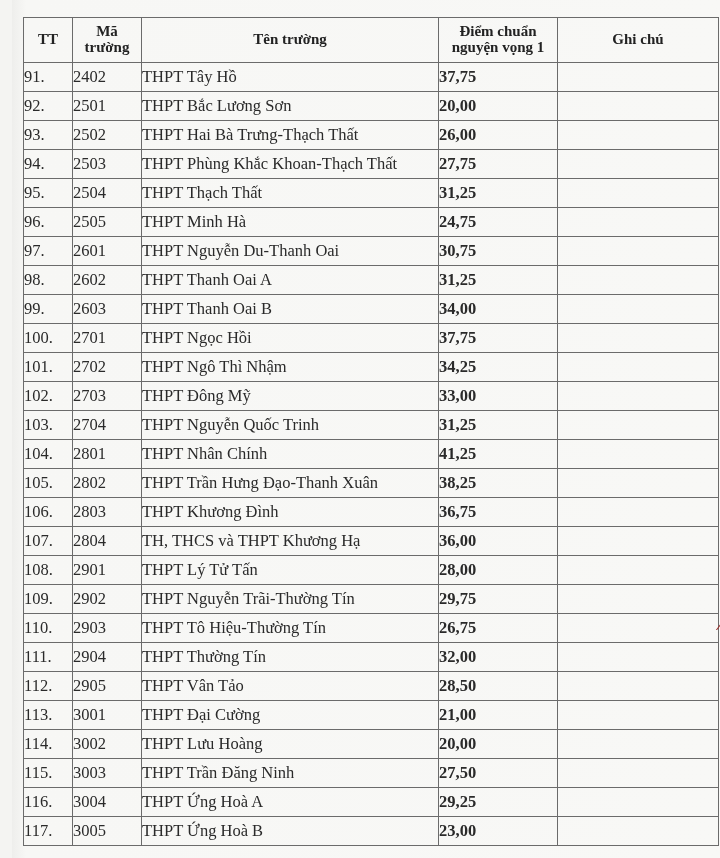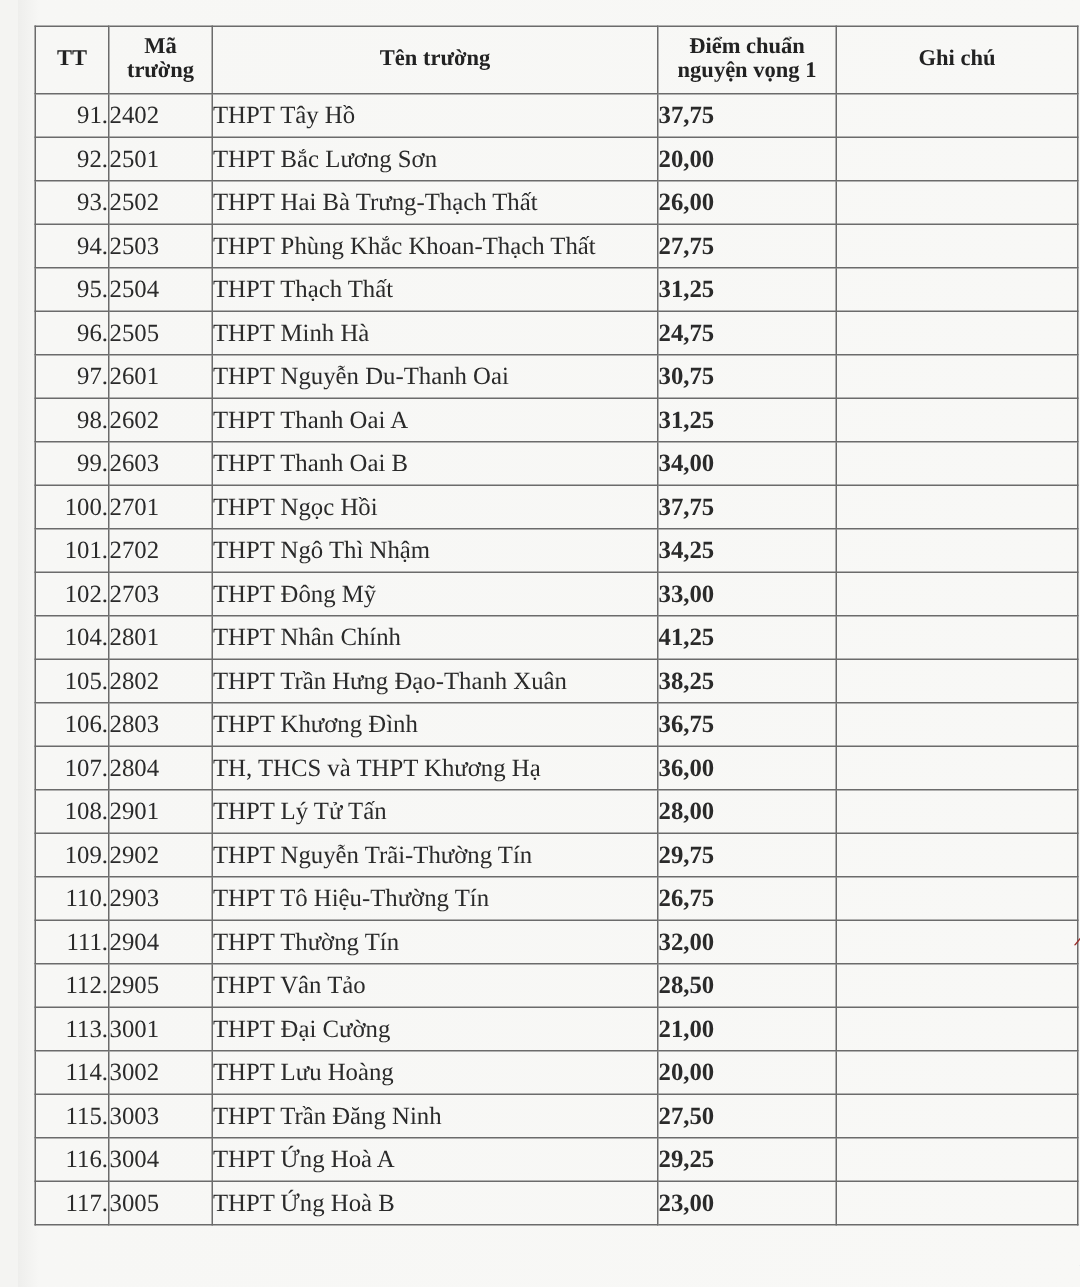--- a/index.html
+++ b/index.html
@@ -34,21 +34,21 @@
     text-align: center;
     font-size: 15px;
     color: #222;
   }
   th.col-tt { font-size: 16px; }
   .col-tt { width: 48px; }
   .col-ma { width: 68px; }
   .col-ten { width: 296px; }
   .col-diem { width: 118px; }
   .col-ghichu { width: auto; }
-  td.c-tt { text-align: right; padding-left: 4px; }
+  td.c-tt { text-align: left; padding-left: 4px; }
   td.c-ma { text-align: left; }
   td.c-ten { text-align: left; padding-left: 9px; }
   td.c-diem { font-weight: bold; }
   td.c-ghichu { }
   .ink-mark {
     position: absolute; color: #b0352f; font-family: "DejaVu Serif", serif;
     font-style: italic;
   }
   .ink-mark.m1 { left: 712px; top: 566px; font-size: 16px; transform: rotate(12deg); }
   .ink-mark.m2 { left: 710px; top: 595px; font-size: 14px; }
@@ -154,20 +154,27 @@
           <td class="c-ghichu"></td>
         </tr>
         <tr>
           <td class="c-tt">102.</td>
           <td class="c-ma">2703</td>
           <td class="c-ten">THPT Đông Mỹ</td>
           <td class="c-diem">33,00</td>
           <td class="c-ghichu"></td>
         </tr>
         <tr>
+          <td class="c-tt">103.</td>
+          <td class="c-ma">2704</td>
+          <td class="c-ten">THPT Nguyễn Quốc Trinh</td>
+          <td class="c-diem">31,25</td>
+          <td class="c-ghichu"></td>
+        </tr>
+        <tr>
           <td class="c-tt">104.</td>
           <td class="c-ma">2801</td>
           <td class="c-ten">THPT Nhân Chính</td>
           <td class="c-diem">41,25</td>
           <td class="c-ghichu"></td>
         </tr>
         <tr>
           <td class="c-tt">105.</td>
           <td class="c-ma">2802</td>
           <td class="c-ten">THPT Trần Hưng Đạo-Thanh Xuân</td>

